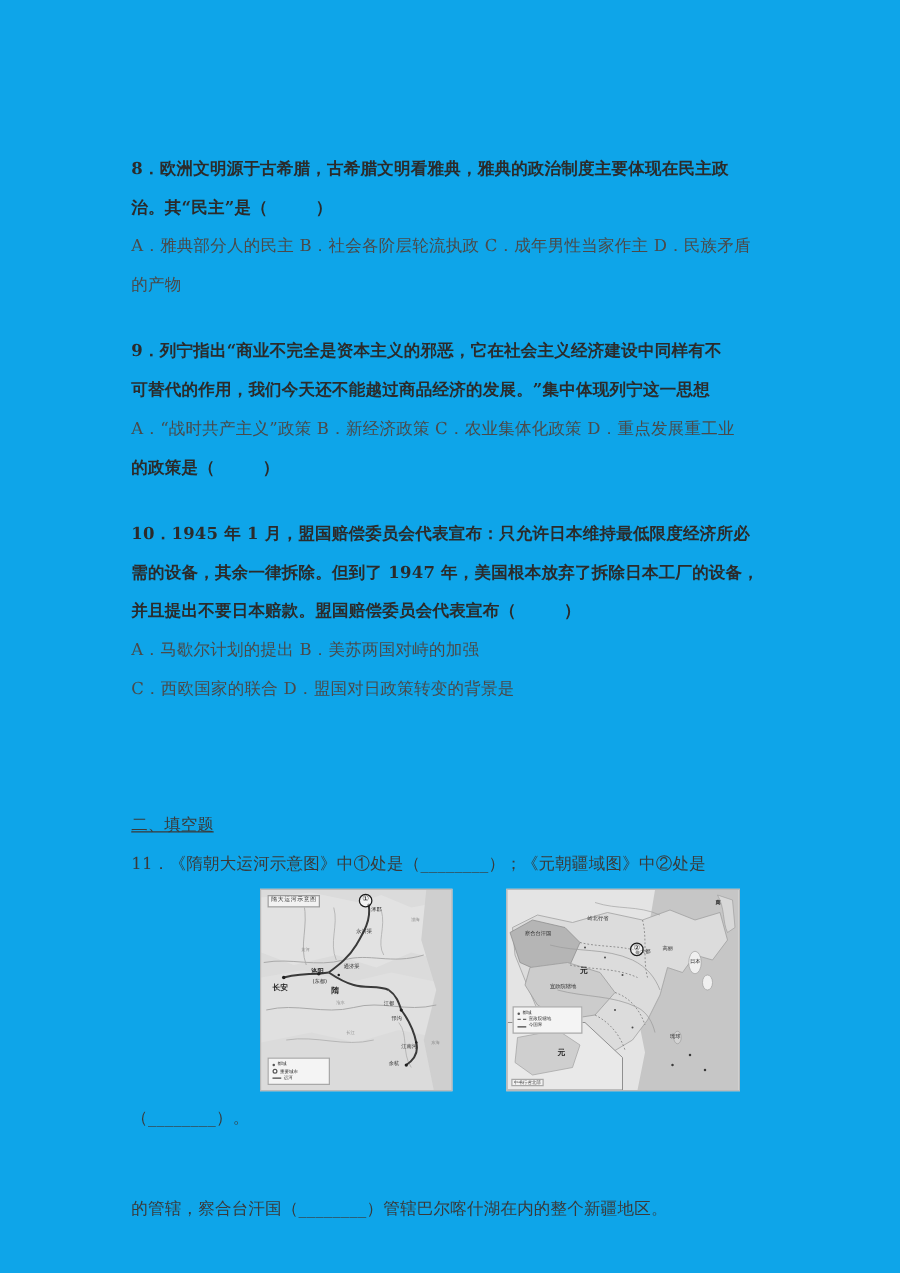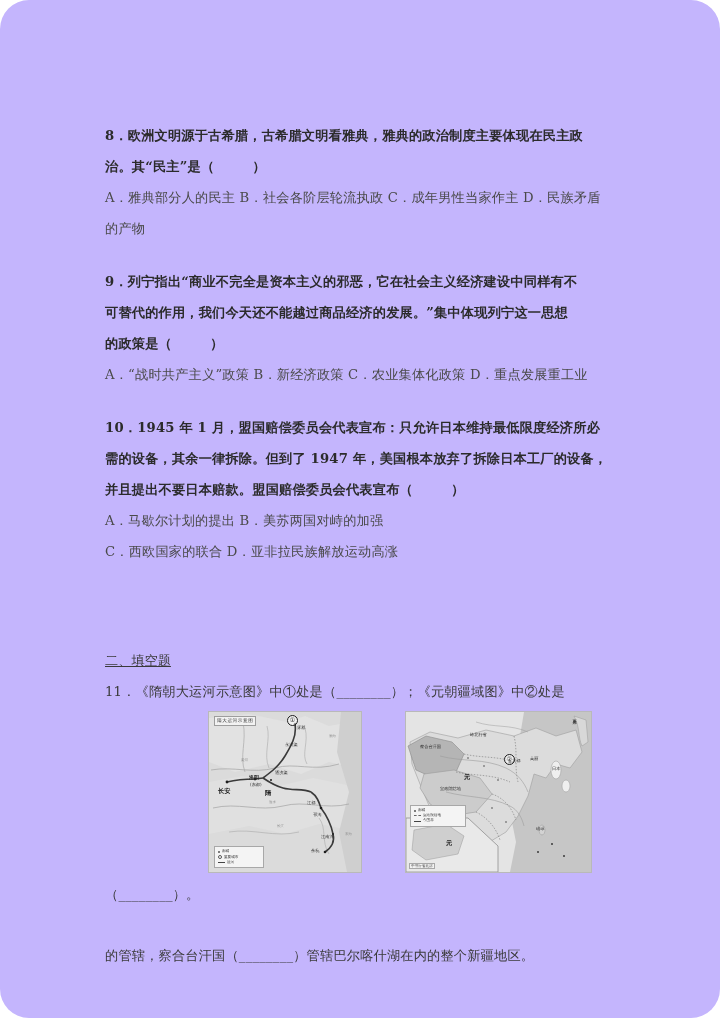--- a/index.html
+++ b/index.html
@@ -14,35 +14,34 @@
     overflow: hidden;
     font-family: "DejaVu Serif", "Liberation Serif", serif;
     color: #3d3d3d;
   }
 
   .page {
     position: absolute;
     left: 0; top: 0;
     width: 720px;
     height: 1018px;
-    background: #c4b5fd;
-    border-radius: 29px;
+    background: #0ea5e9;
   }
 
   .content {
     position: absolute;
     left: 105px;
     top: 120px;
     width: 512px;
   }
 
   .qblock {
     margin: 0 0 22px 0;
   }
-  .qblock.tight { margin-bottom: 0; }
+  .qblock.tight { margin-bottom: 12px; }
 
   .line {
     font-size: 13.2px;
     line-height: 31px;
     letter-spacing: 0.2px;
     color: #3a3a3a;
     white-space: pre-wrap;
     word-break: break-all;
   }
   .line.bold {
@@ -168,30 +167,30 @@
     <div class="qblock">
       <div class="line bold">8．欧洲文明源于古希腊，古希腊文明看雅典，雅典的政治制度主要体现在民主政</div>
       <div class="line bold">治。其“民主”是（        ）</div>
       <div class="line opts">A．雅典部分人的民主 B．社会各阶层轮流执政 C．成年男性当家作主 D．民族矛盾</div>
       <div class="line opts">的产物</div>
     </div>
 
     <div class="qblock">
       <div class="line bold">9．列宁指出“商业不完全是资本主义的邪恶，它在社会主义经济建设中同样有不</div>
       <div class="line bold">可替代的作用，我们今天还不能越过商品经济的发展。”集中体现列宁这一思想</div>
+      <div class="line opts">A．“战时共产主义”政策 B．新经济政策 C．农业集体化政策 D．重点发展重工业</div>
       <div class="line bold">的政策是（        ）</div>
-      <div class="line opts">A．“战时共产主义”政策 B．新经济政策 C．农业集体化政策 D．重点发展重工业</div>
     </div>
 
     <div class="qblock">
       <div class="line bold">10．1945 年 1 月，盟国赔偿委员会代表宣布：只允许日本维持最低限度经济所必</div>
       <div class="line bold">需的设备，其余一律拆除。但到了 1947 年，美国根本放弃了拆除日本工厂的设备，</div>
       <div class="line bold">并且提出不要日本赔款。盟国赔偿委员会代表宣布（        ）</div>
       <div class="line opts">A．马歇尔计划的提出 B．美苏两国对峙的加强</div>
-      <div class="line opts">C．西欧国家的联合 D．亚非拉民族解放运动高涨</div>
+      <div class="line opts">C．西欧国家的联合 D．盟国对日政策转变的背景是</div>
     </div>
 
     <div class="spacer-lg"></div>
 
     <div class="section-head">二、填空题</div>
 
     <div class="qblock tight">
       <div class="line">11．《隋朝大运河示意图》中①处是（________）；《元朝疆域图》中②处是</div>
 
       <div class="maps-row">

